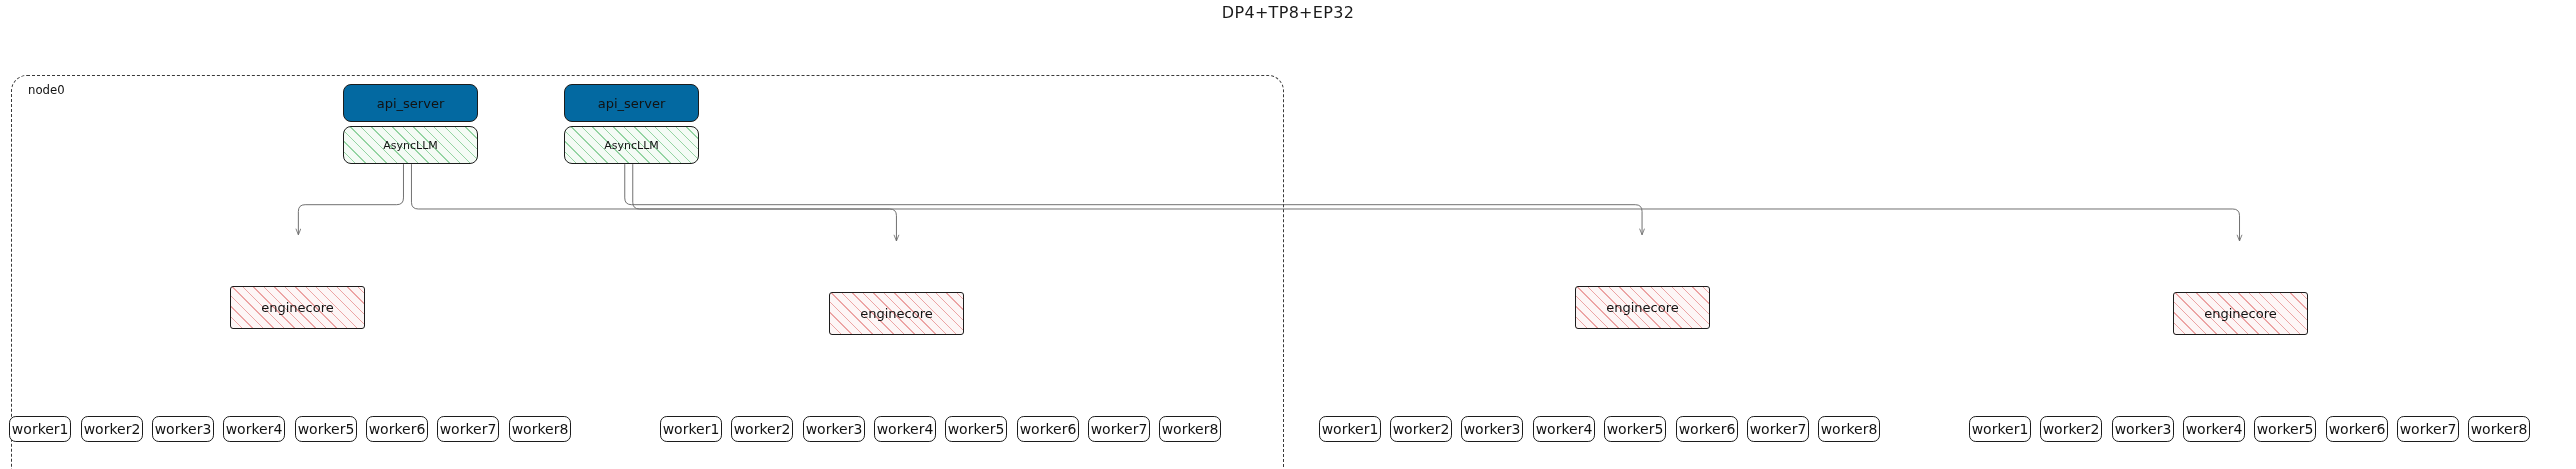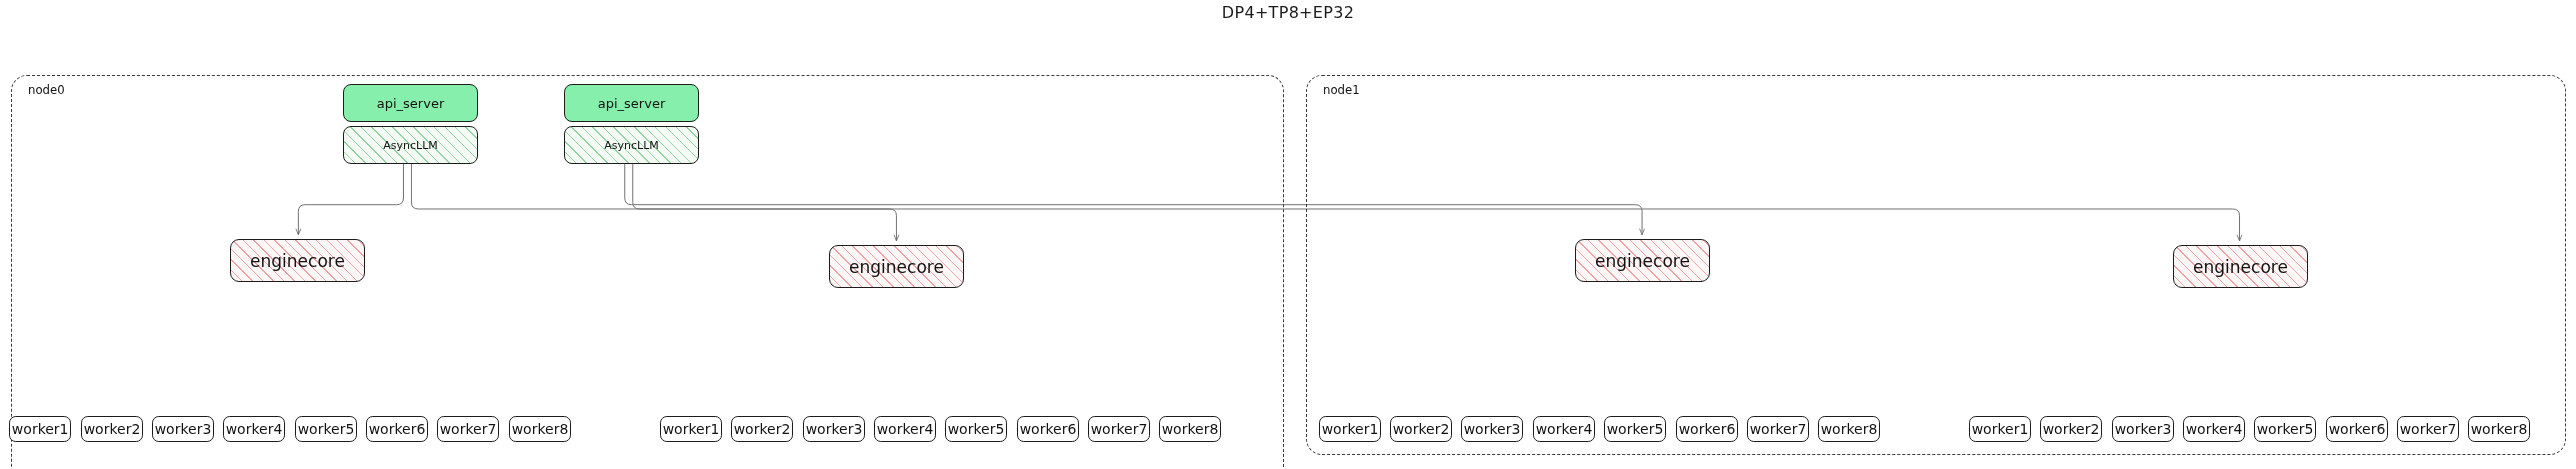--- a/index.html
+++ b/index.html
@@ -57,45 +57,46 @@
     justify-content: center;
     border: 1.6px solid #1c1c1c;
     color: #121212;
     white-space: nowrap;
     background-color: #ffffff;
   }
 
   .box-api {
     border-radius: 8px;
     font-size: 13px;
-    background-color: #86efac;
+    background-color: #0369a1;
   }
 
   .box-async {
     border-radius: 8px;
     font-size: 11px;
     background-color: #f4fbf5;
     background-image: repeating-linear-gradient(
         45deg,
         rgba(70, 180, 95, 0.55) 0px,
         rgba(70, 180, 95, 0.55) 1px,
         rgba(0, 0, 0, 0) 1px,
         rgba(0, 0, 0, 0) 7.4px);
   }
 
   .box-engine {
-    border-radius: 9px;
-    font-size: 17px;
+    border-radius: 3px;
+    font-size: 13px;
     background-color: #fdf6f6;
     background-image: repeating-linear-gradient(
         45deg,
         rgba(225, 110, 110, 0.6) 0px,
         rgba(225, 110, 110, 0.6) 1px,
         rgba(0, 0, 0, 0) 1px,
         rgba(0, 0, 0, 0) 7.4px);
+    margin-top: 47px;
   }
 
   .box-worker {
     border-radius: 6.8px;
     font-size: 14px;
     border-width: 1.4px;
     background-color: #ffffff;
   }
 
   
@@ -155,23 +156,20 @@
 
   <div class="box box-worker" style="left:660px; top:416px; width:62px; height:26px;">worker1</div>
   <div class="box box-worker" style="left:731px; top:416px; width:62px; height:26px;">worker2</div>
   <div class="box box-worker" style="left:803px; top:416px; width:62px; height:26px;">worker3</div>
   <div class="box box-worker" style="left:874px; top:416px; width:62px; height:26px;">worker4</div>
   <div class="box box-worker" style="left:945px; top:416px; width:62px; height:26px;">worker5</div>
   <div class="box box-worker" style="left:1017px; top:416px; width:62px; height:26px;">worker6</div>
   <div class="box box-worker" style="left:1088px; top:416px; width:62px; height:26px;">worker7</div>
   <div class="box box-worker" style="left:1159px; top:416px; width:62px; height:26px;">worker8</div>
 
-  <div class="node-container" style="left:1306px; top:75px; width:1260px; height:380px;">
-    <div class="node-label">node1</div>
-  </div>
 
   <div class="box box-engine" style="left:1575px; top:239px; width:135px; height:43px;">enginecore</div>
   <div class="box box-engine" style="left:2173px; top:245px; width:135px; height:43px;">enginecore</div>
 
   <div class="box box-worker" style="left:1319px; top:416px; width:62px; height:26px;">worker1</div>
   <div class="box box-worker" style="left:1390px; top:416px; width:62px; height:26px;">worker2</div>
   <div class="box box-worker" style="left:1461px; top:416px; width:62px; height:26px;">worker3</div>
   <div class="box box-worker" style="left:1533px; top:416px; width:62px; height:26px;">worker4</div>
   <div class="box box-worker" style="left:1604px; top:416px; width:62px; height:26px;">worker5</div>
   <div class="box box-worker" style="left:1676px; top:416px; width:62px; height:26px;">worker6</div>

